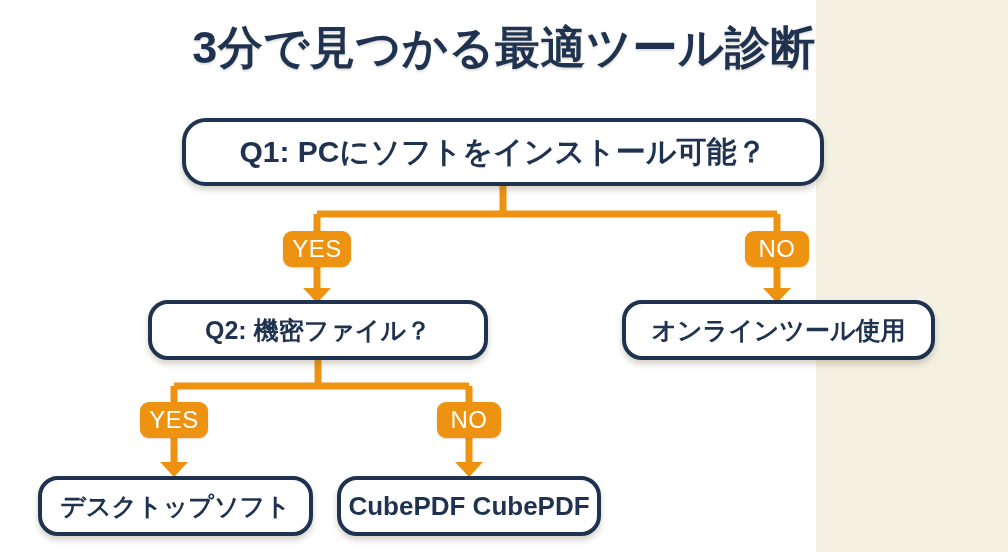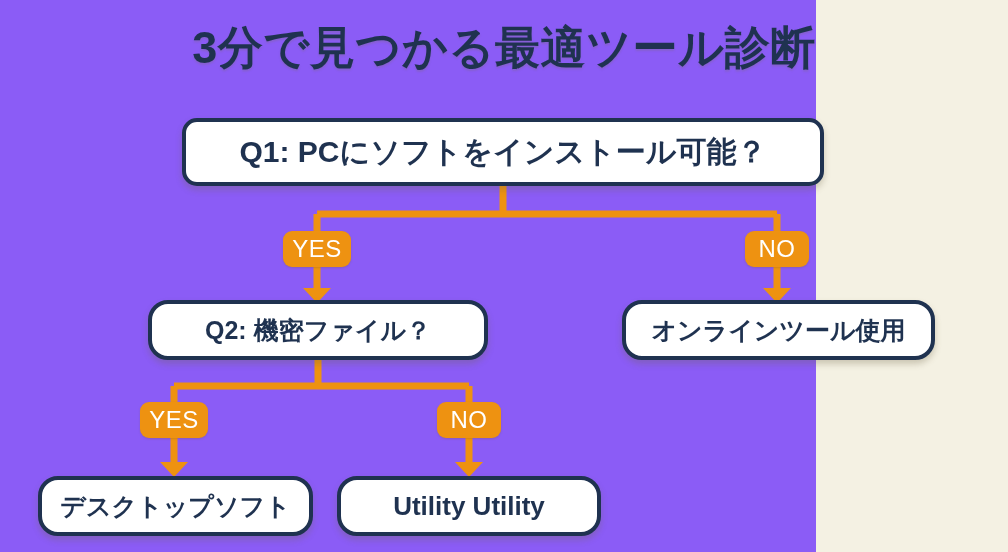--- a/index.html
+++ b/index.html
@@ -10,21 +10,21 @@
     width: 1008px;
     height: 552px;
     background: #f4f1e3;
     font-family: "Liberation Sans", "DejaVu Sans", sans-serif;
     overflow: hidden;
   }
   #stage {
     position: relative;
     width: 816px;
     height: 552px;
-    background: #8b5cf6;
+    background: #ffffff;
   }
 
   
   .title {
     position: absolute;
     left: 0;
     top: 18px;
     width: 1008px;
     text-align: center;
     font-size: 45px;
@@ -55,21 +55,21 @@
     align-items: center;
     justify-content: center;
     color: #1f3250;
     font-weight: bold;
     white-space: nowrap;
     box-shadow: 0 4px 6px rgba(110,100,70,0.30);
     z-index: 3;
   }
   .node-q1 {
     left: 182px; top: 118px; width: 642px; height: 68px;
-    font-size: 30px; border-radius: 15px;
+    font-size: 30px; border-radius: 24px;
   }
   .node-q2 {
     left: 148px; top: 300px; width: 340px; height: 60px;
     font-size: 25px;
   }
   .node-online {
     left: 622px; top: 300px; width: 313px; height: 60px;
     font-size: 25px;
   }
   .node-desktop {
@@ -146,21 +146,21 @@
 
   <div class="node node-online">
     <span>オンラインツール使用</span>
   </div>
 
   <div class="node node-desktop">
     <span>デスクトップソフト</span>
   </div>
 
   <div class="node node-cube">
-    <span>Utility Utility</span>
+    <span>CubePDF CubePDF</span>
   </div>
 
   <div class="badge badge-yes1">YES</div>
   <div class="badge badge-no1">NO</div>
   <div class="badge badge-yes2">YES</div>
   <div class="badge badge-no2">NO</div>
 
 </div>
 
 </body></html>

